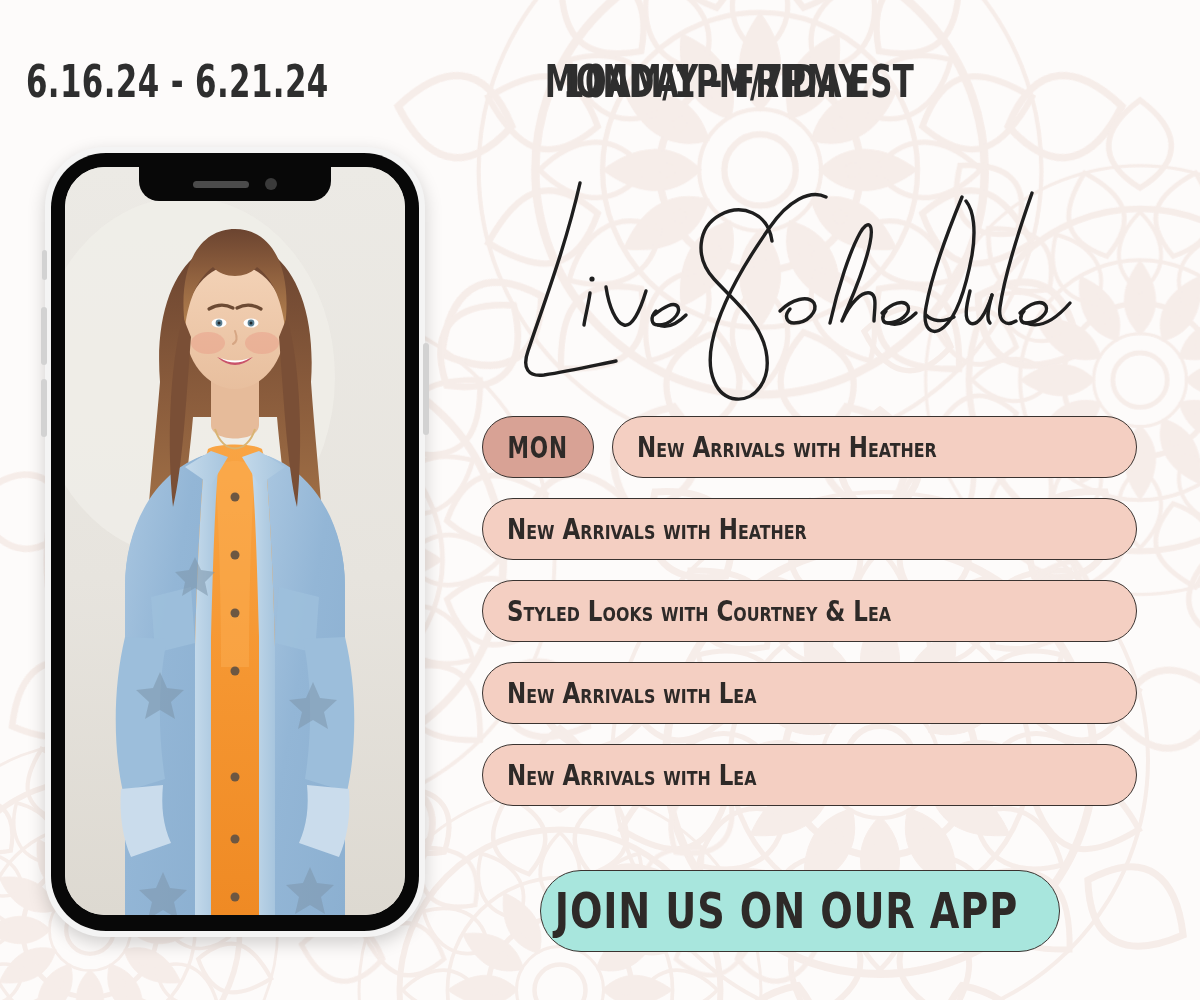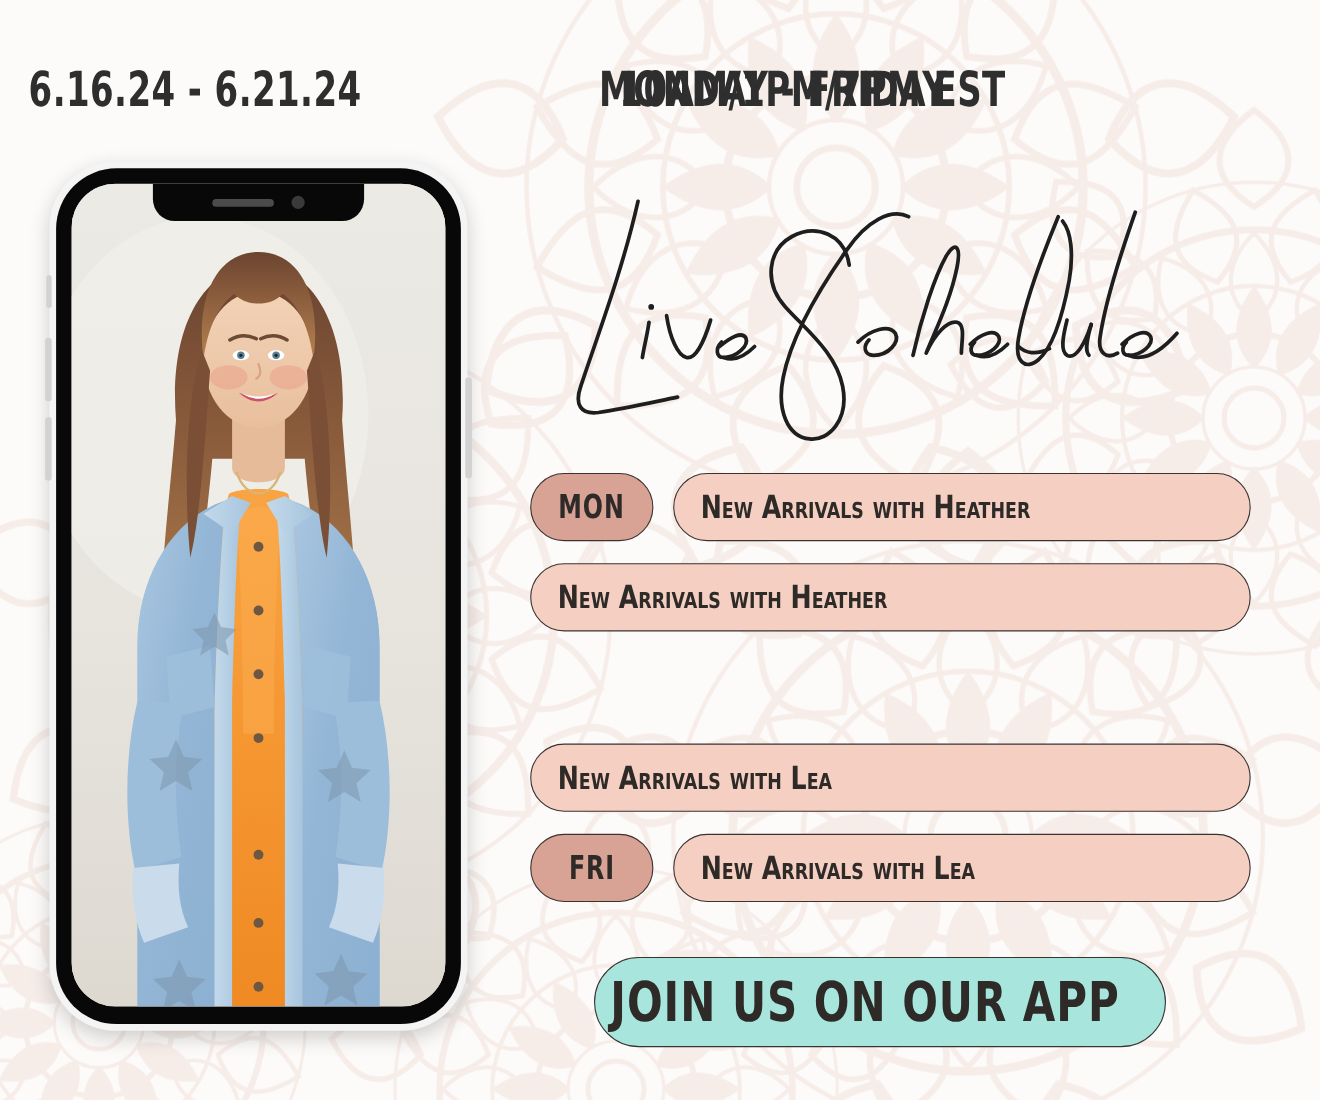--- a/index.html
+++ b/index.html
@@ -98,21 +98,21 @@
     position:absolute;
     left:470px; top:175px;
     width:620px; height:235px;
     z-index:2;
   }
   #title-svg { width:100%; height:100%; display:block; }
 
   
   #schedule {
     position:absolute;
-    left:482px; top:430px;
+    left:482px; top:416px;
     width:655px;
     z-index:2;
   }
   .row {
     display:flex;
     align-items:center;
     height:62px;
     margin-bottom:20px;
   }
   .day-pill {
@@ -444,32 +444,32 @@
       </div>
     </div>
 
     <div class="row">
       <div class="show-pill">
         <span>New Arrivals with Heather</span>
       </div>
     </div>
 
     <div class="row">
+      <div class="show-pill">
+        <span>Styled Looks with Courtney &amp; Lea</span>
+      </div>
     </div>
 
     <div class="row">
       <div class="show-pill">
         <span>New Arrivals with Lea</span>
       </div>
     </div>
 
     <div class="row">
-      <div class="day-pill">
-        <span>FRI</span>
-      </div>
       <div class="show-pill">
         <span>New Arrivals with Lea</span>
       </div>
     </div>
 
   </div>
 
   <div id="cta">
     <span>JOIN US ON OUR APP</span>
   </div>

